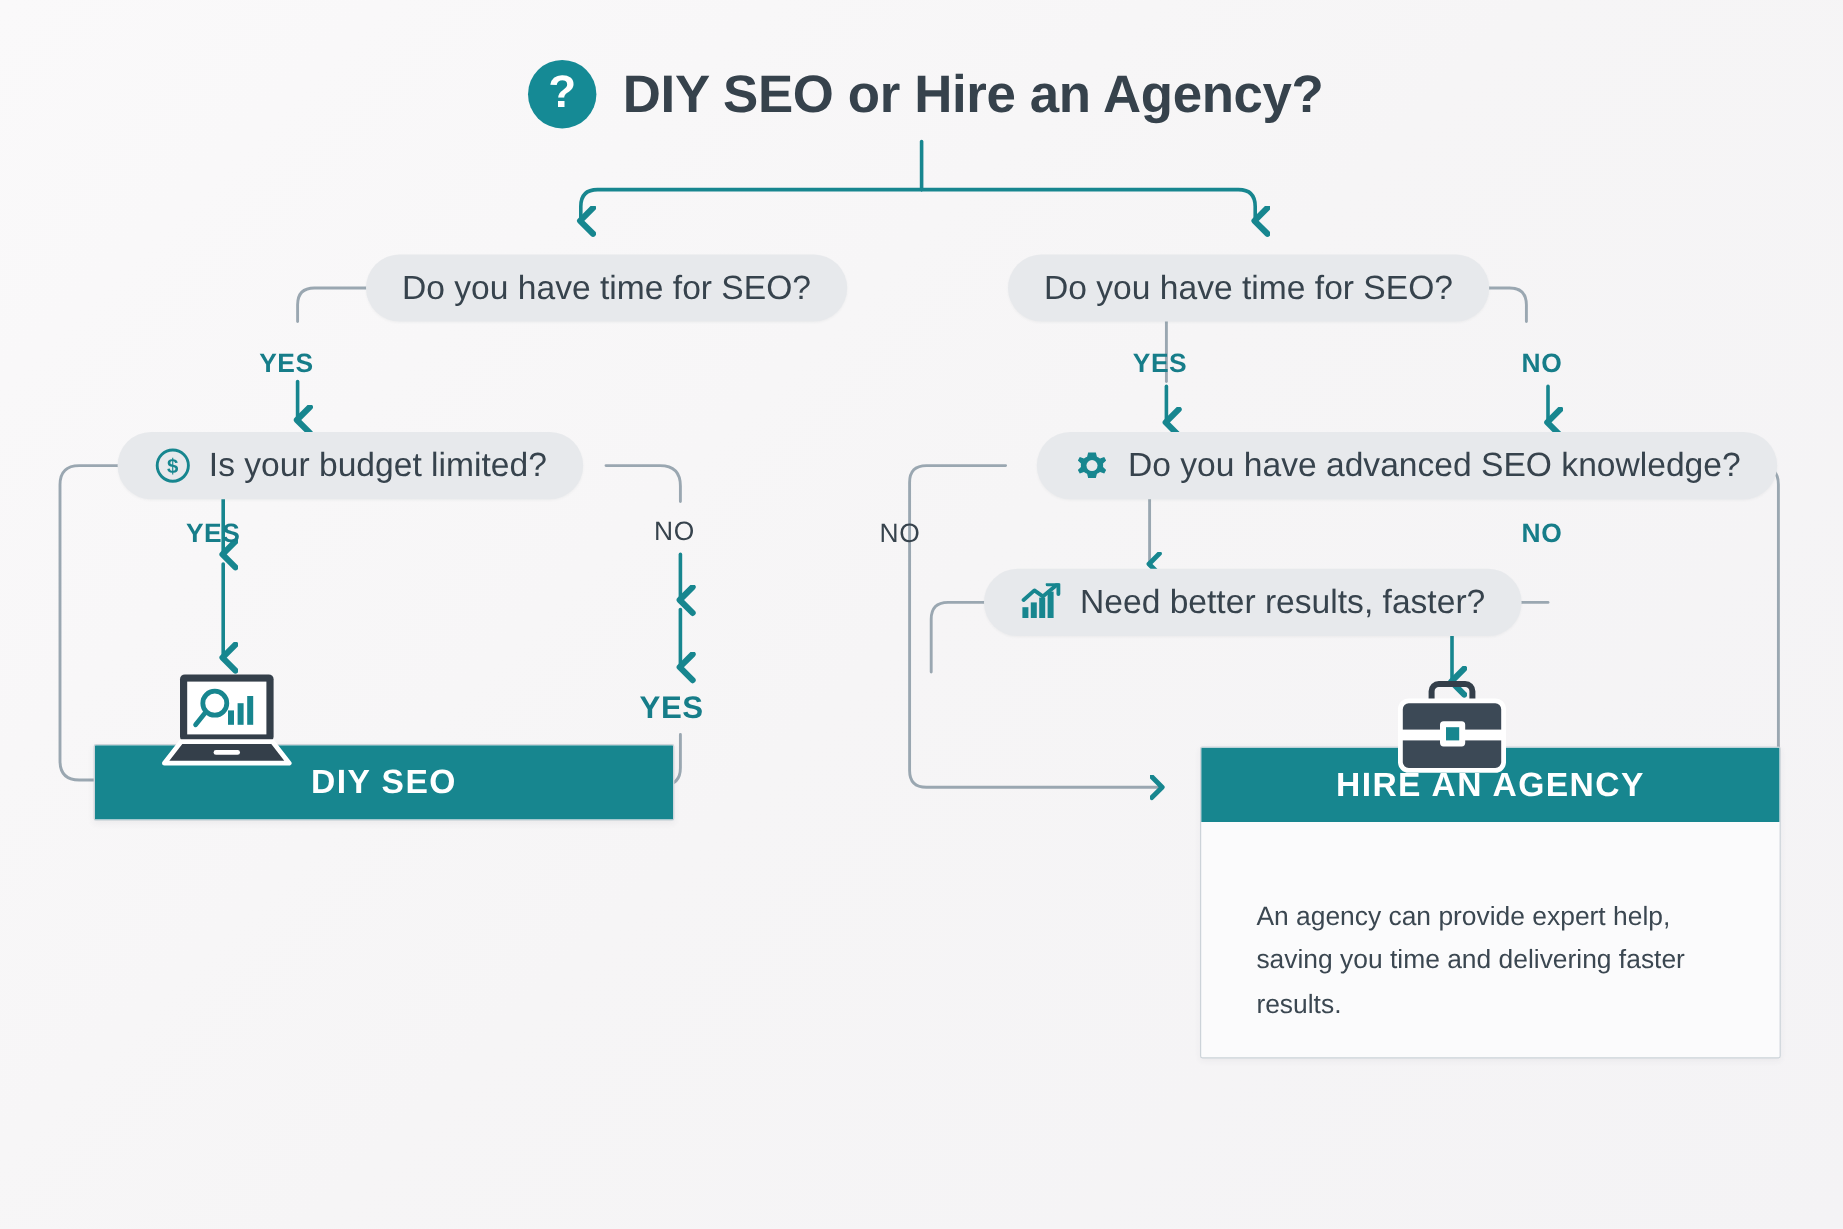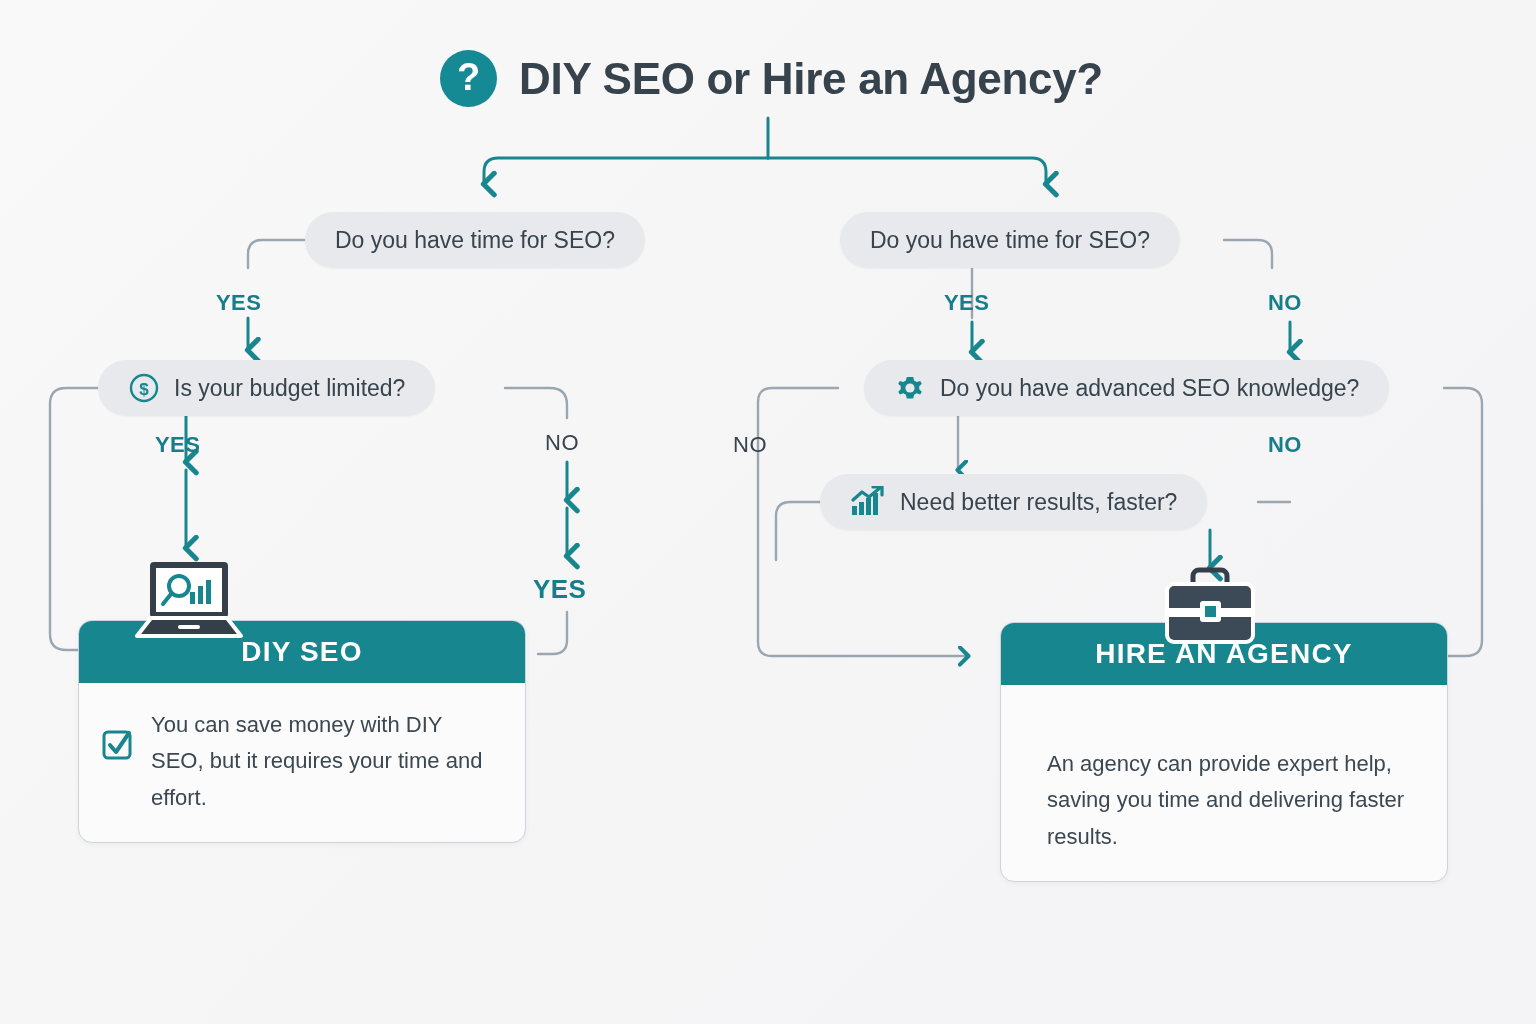--- a/index.html
+++ b/index.html
@@ -62,43 +62,43 @@
     border-radius: 28px;
     display: flex;
     align-items: center;
     gap: 14px;
     padding: 0 30px;
     height: 56px;
     box-sizing: border-box;
     box-shadow: 0 1px 2px rgba(60,70,80,0.05);
   }
   .pill-text {
-    font-size: 23px;
+    font-size: 28px;
     color: #37434d;
     white-space: nowrap;
     font-weight: 400;
   }
   .pill-icon { display: flex; align-items: center; justify-content: center; }
 
   
   .blabel {
     position: absolute;
     font-size: 22px;
     font-weight: 700;
     letter-spacing: 0.4px;
     white-space: nowrap;
   }
   .blabel.teal { color: #167d89; }
   .blabel.dark { color: #37434d; font-weight: 400; letter-spacing: 0.5px; }
 
   
   .card {
     position: absolute;
-    width: 448px;
-    border-radius: 14px;
+    width: 484px;
+    border-radius: 2px;
     background: #fbfbfc;
     border: 1px solid #ccd3d9;
     box-sizing: border-box;
     overflow: hidden;
     box-shadow: 0 2px 5px rgba(60,70,80,0.06);
   }
   .card-head {
     background: #17868f;
     height: 62px;
     display: flex;
@@ -212,29 +212,20 @@
       <rect x="63" y="34" width="5" height="12" fill="#17868f"></rect>
       <rect x="71" y="28" width="5" height="18" fill="#17868f"></rect>
       <rect x="79" y="22" width="5" height="24" fill="#17868f"></rect>
       <path d="M10,78 L24,60 L100,60 L114,78 Z" fill="#343f4a" stroke="#ffffff" stroke-width="4" stroke-linejoin="round"></path>
       <rect x="51" y="67" width="22" height="4" rx="2" fill="#ffffff"></rect>
     </svg>
   </div>
 
   <div class="card" style="left:78px; top:620px;">
     <div class="card-head">DIY SEO</div>
-    <div class="card-body">
-      <span class="check-ic">
-        <svg width="34" height="34" viewBox="0 0 34 34">
-          <rect x="3" y="5" width="26" height="26" rx="4" fill="none" stroke="#17868f" stroke-width="3"></rect>
-          <path d="M9,18 L15,25 L28,6" fill="none" stroke="#17868f" stroke-width="4" stroke-linecap="round" stroke-linejoin="round"></path>
-        </svg>
-      </span>
-      <span class="card-text">You can save money with DIY SEO, but it requires your time and effort.</span>
-    </div>
   </div>
 
   <div class="pill" style="left:840px; top:212px;">
     <span class="pill-text">Do you have time for SEO?</span>
   </div>
 
   <div class="blabel teal" style="left:944px; top:290px;">YES</div>
   <div class="blabel teal" style="left:1268px; top:290px;">NO</div>
 
   <div class="pill" style="left:864px; top:360px;">

